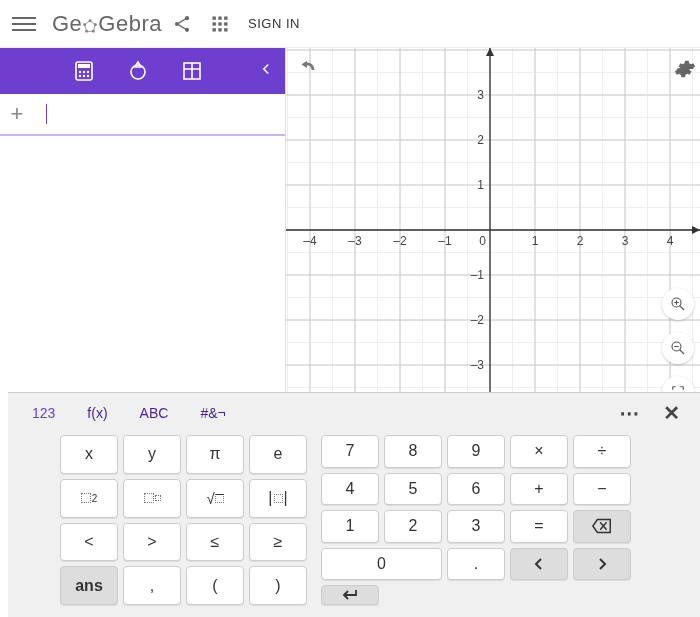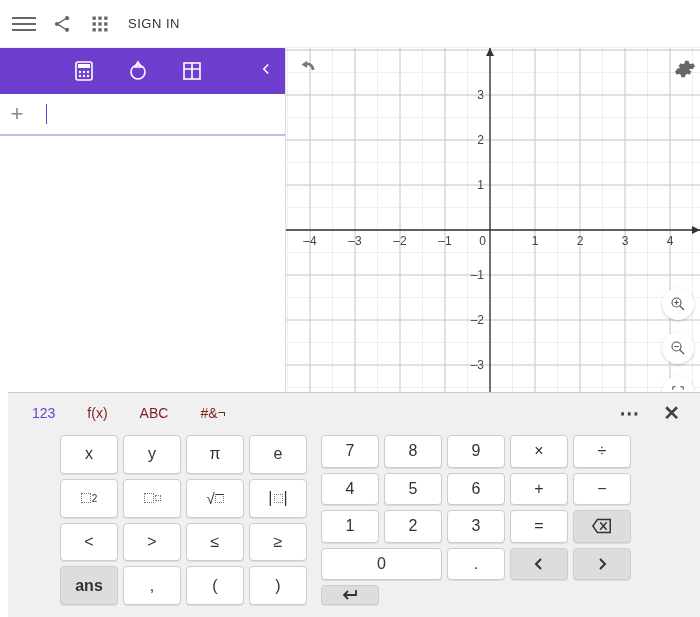--- a/index.html
+++ b/index.html
@@ -42,41 +42,49 @@
   svg.grid { position:absolute; inset:0; width:100%; height:100%;}
   .minor{ stroke:#eee; stroke-width:1;}
   .major{ stroke:#ccc; stroke-width:1;}
   .axis{ stroke:#333; stroke-width:1.3;}
   .axis-arrow{ fill:#333;}
   .tick-label{ font-size:12px; fill:#444; font-family: Arial;}
   
   
   .keyboard { height: 225px; background:#f0f0f0; border-top:1px solid #ccc; display:flex; flex-direction:column;margin-left:8px;}
   .kb-tabs { height:40px; display:flex; align-items:center; padding: 0 10px; gap: 4px;}
-  .kb-tab { padding: 6px 14px; font-size:14px; color:#7f1d1d; cursor:pointer; border-radius:2px;}
+  .kb-tab { padding: 6px 14px; font-size:14px; color:#4c1d95; cursor:pointer; border-radius:2px;}
   .kb-tab.active{ color:#6e3ecf; font-weight:500;}
   .kb-spacer{ flex:1;}
   .kb-more, .kb-close{ font-size:20px; color:#444; cursor:pointer; padding: 0 10px; font-weight:bold;}
   .kb-keys { flex:1; display:flex; gap:14px; padding: 2px 22px 12px 52px;}
   .kb-col { display:grid; grid-template-rows: repeat(4,1fr); gap:5px;}
   .kb-col.left { grid-template-columns: repeat(4, 58px);}
   .kb-col.right{ grid-template-columns: repeat(5, 58px);}
   .key { background:#fff; border:1px solid #ccc; border-radius:4px; display:flex; align-items:center; justify-content:center; font-size:16px; color:#333; cursor:pointer; user-select:none; box-shadow: 0 1px 0 rgba(0,0,0,0.08);}
   .key.gray{ background:#ddd;font-weight:bold;}
   .key svg{ width:22px; height:18px; }
 </style>
 </head>
 <body>
 
 <div class="header">
   <div class="hamburger">
       <span></span>
       <span></span>
       <span></span>
     </div>
+  <div class="logo">Ge<svg style="display:inline;vertical-align:-3px" width="16" height="16" viewBox="0 0 24 24">
+        <circle cx="12" cy="4" r="2.2" fill="#888"></circle>
+        <circle cx="20" cy="10" r="2.2" fill="#888"></circle>
+        <circle cx="17" cy="20" r="2.2" fill="#888"></circle>
+        <circle cx="7" cy="20" r="2.2" fill="#888"></circle>
+        <circle cx="4" cy="10" r="2.2" fill="#888"></circle>
+        <path d="M12 4 L20 10 L17 20 L7 20 L4 10 Z" fill="none" stroke="#888" stroke-width="1.2"></path>
+      </svg>Gebra</div>
   <div class="header-icons">
     <svg class="header-icon" viewBox="0 0 24 24">
         <circle cx="18" cy="5" r="2.5"></circle>
         <circle cx="6" cy="12" r="2.5"></circle>
         <circle cx="18" cy="19" r="2.5"></circle>
         <path d="M8 11 L16 6 M8 13 L16 18" stroke="#666" stroke-width="1.6"></path>
       </svg>
     <svg class="header-icon" viewBox="0 0 24 24">
         <rect x="3" y="3" width="4" height="4"></rect>
         <rect x="10" y="3" width="4" height="4"></rect>

